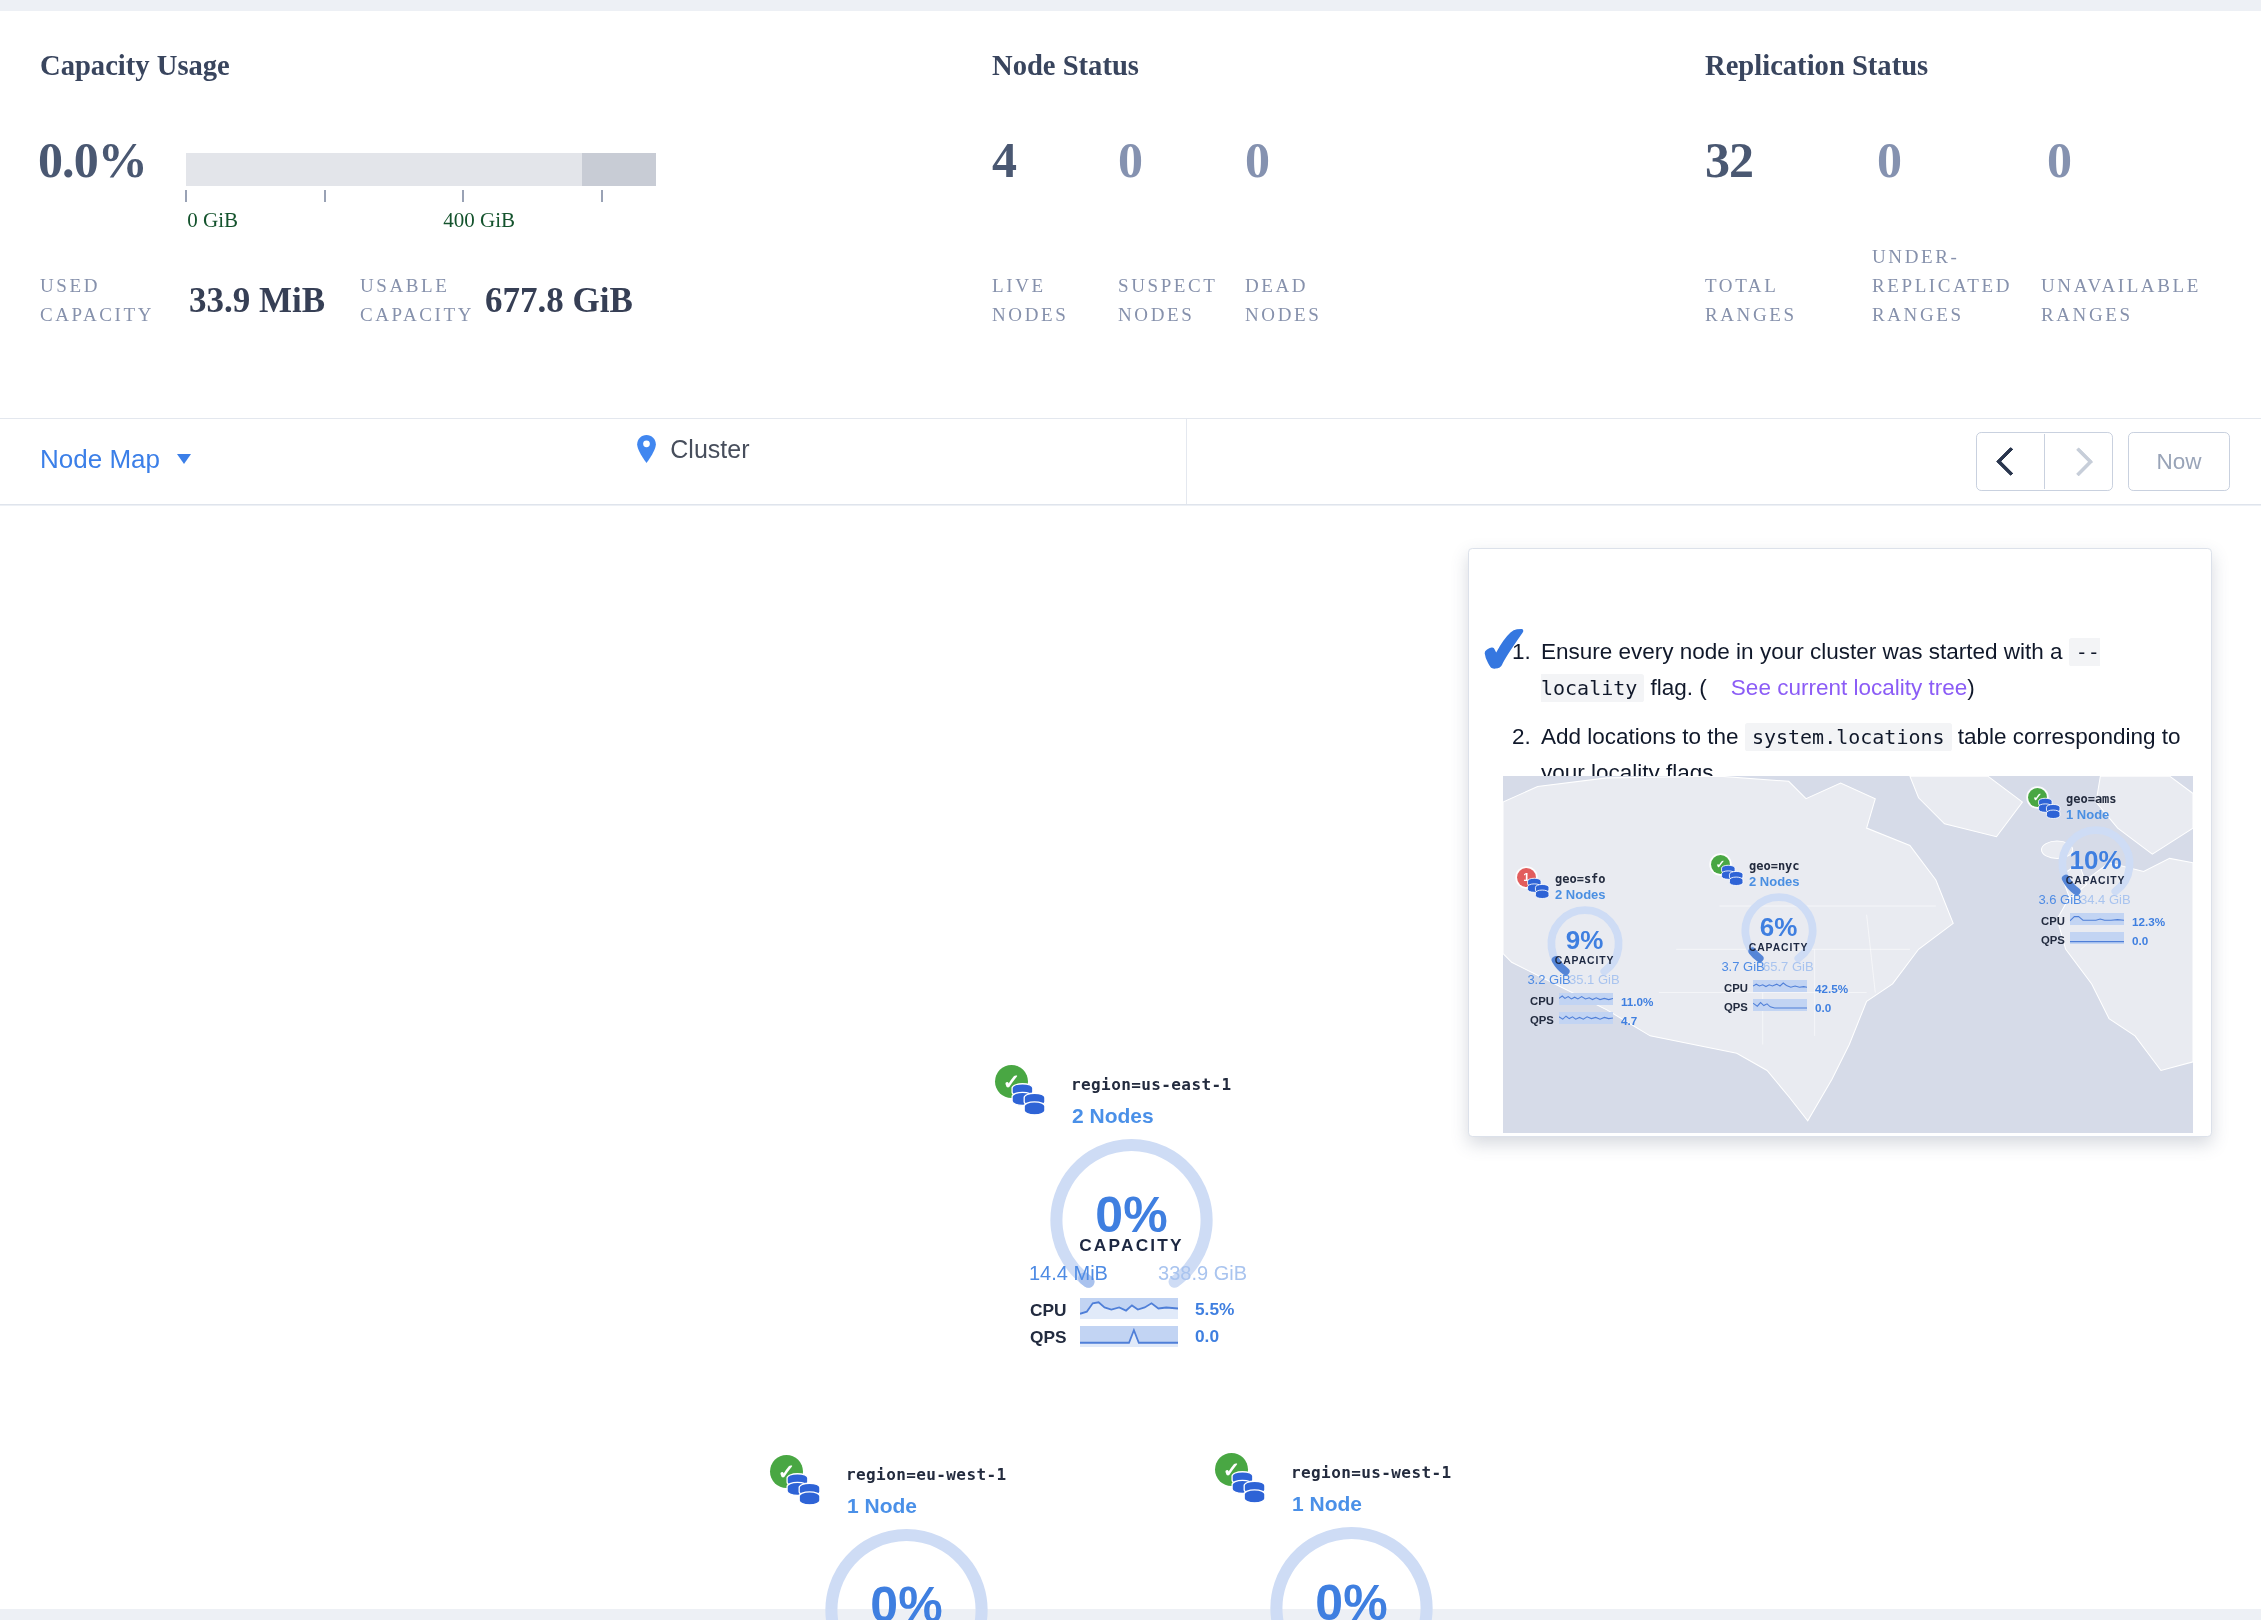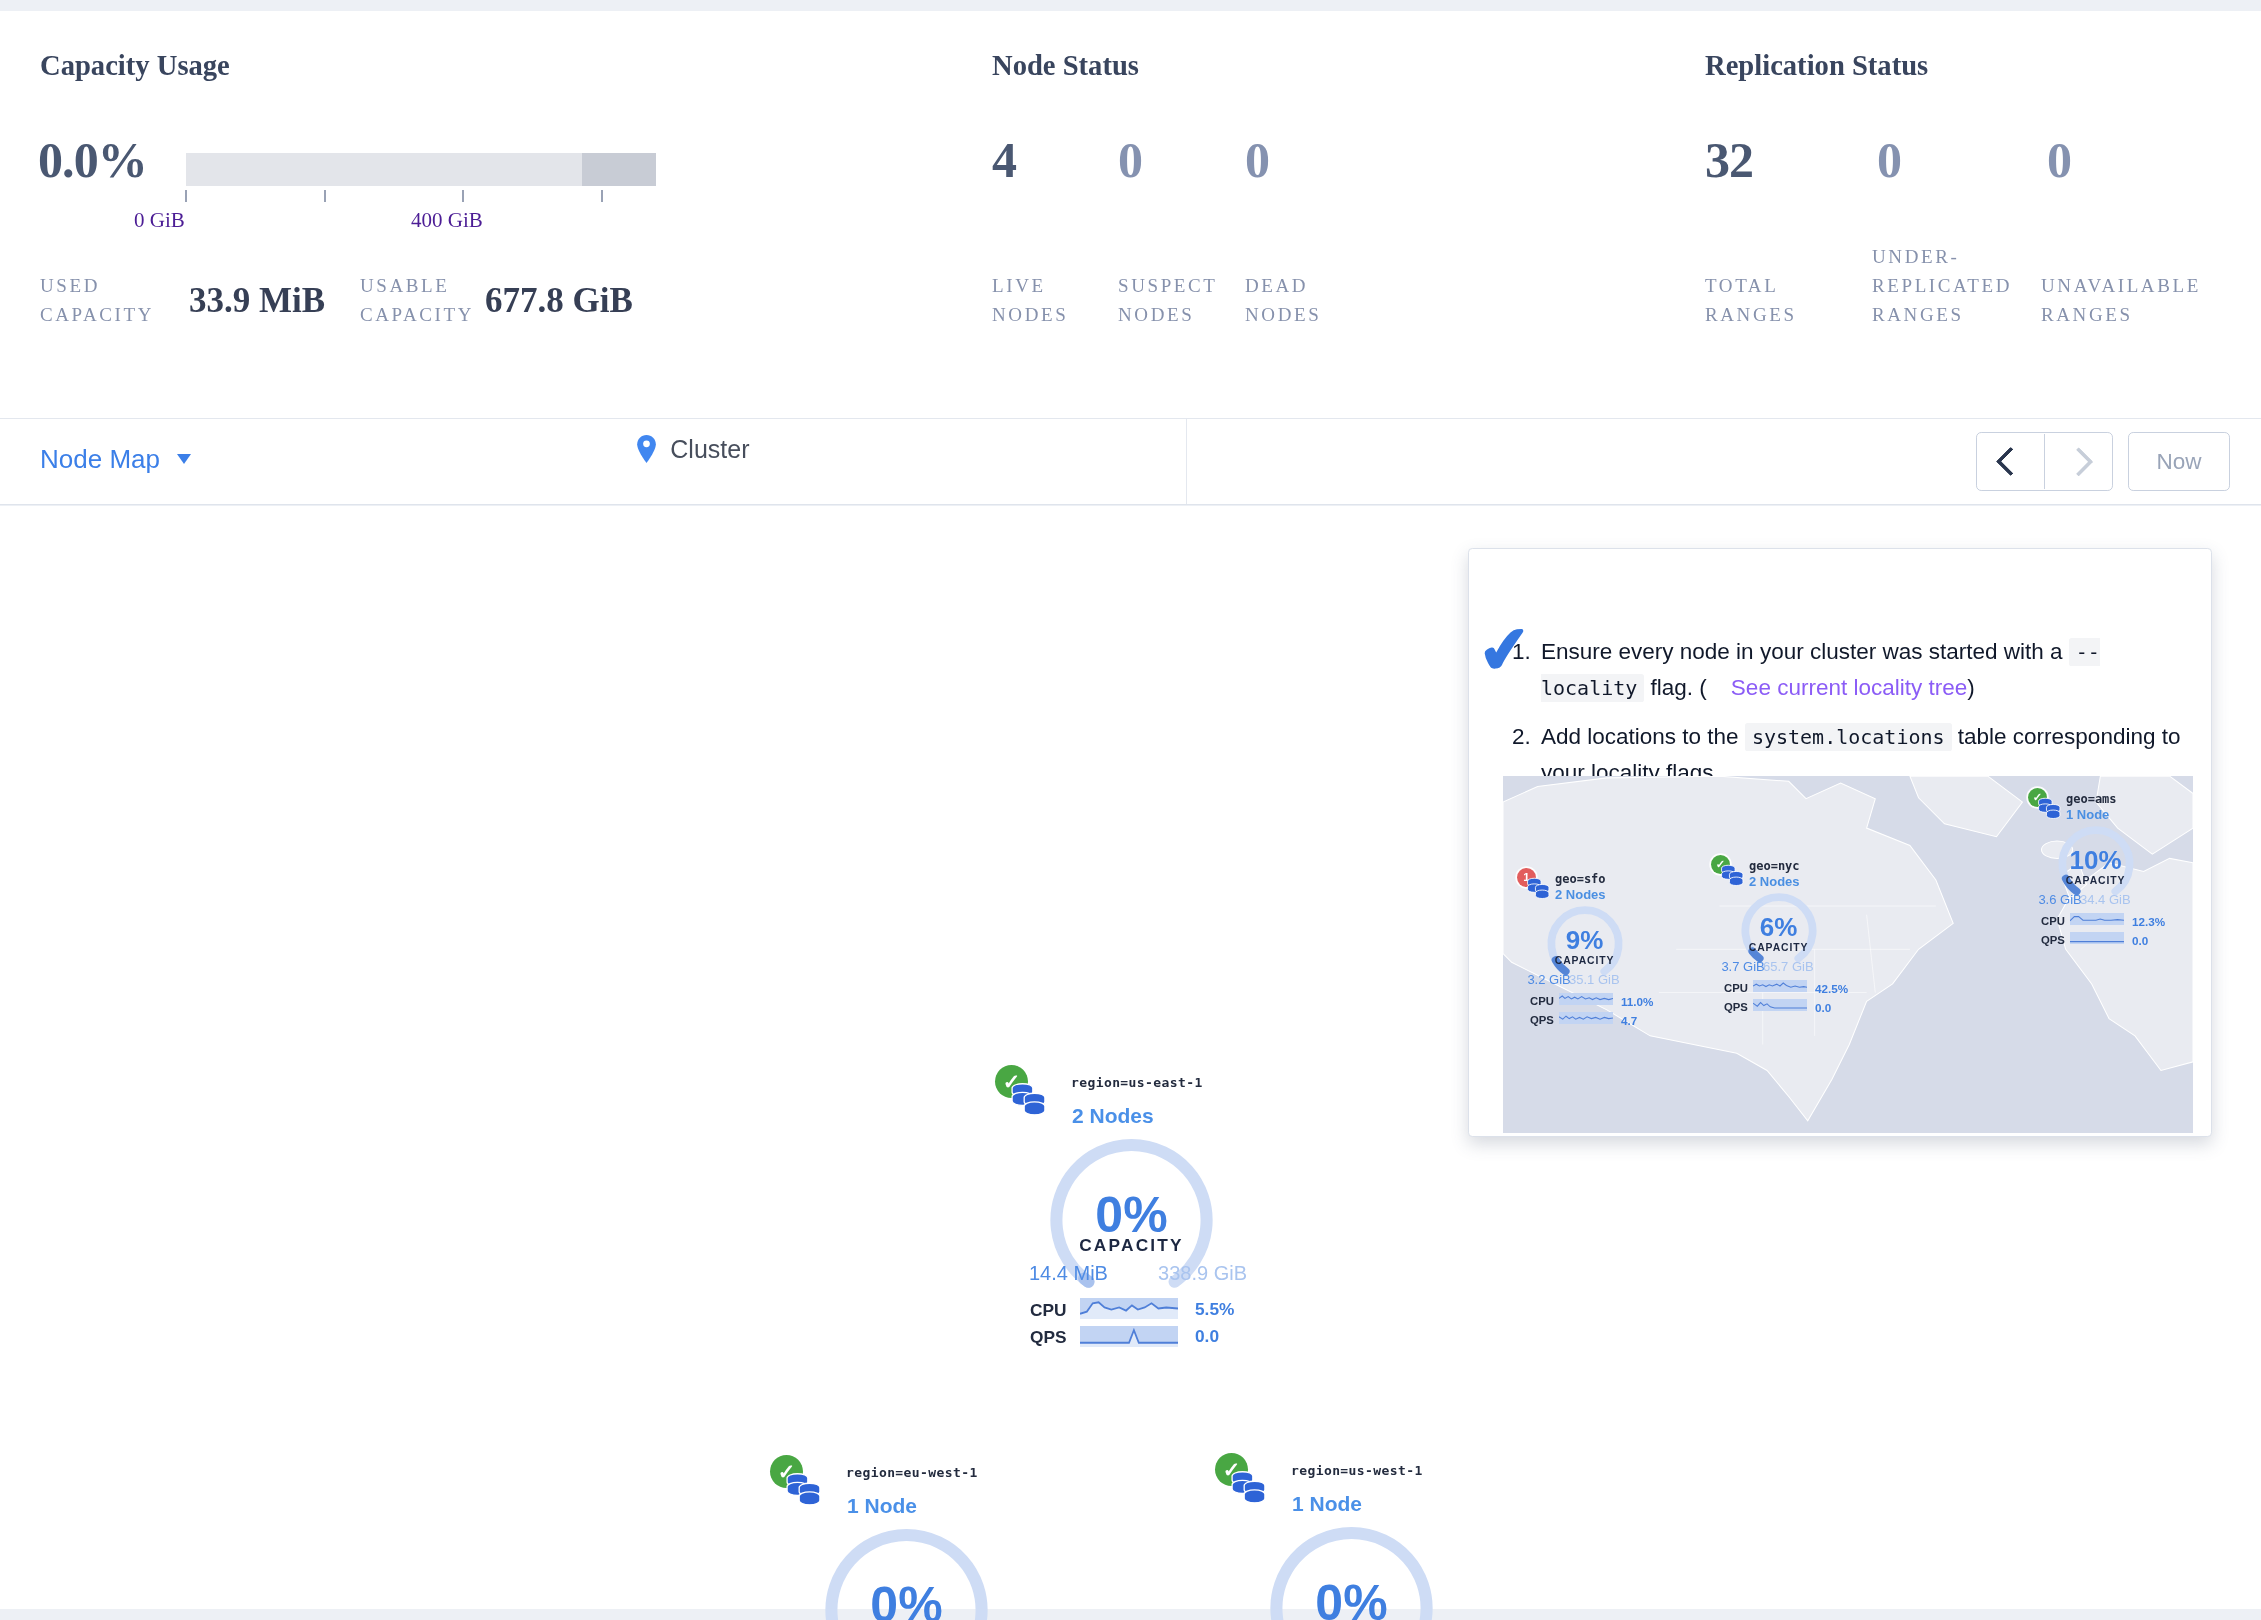--- a/index.html
+++ b/index.html
@@ -12,39 +12,39 @@
   .main-area{left:0;right:0;top:506px;height:1103px;background:#fff;}
   
   .panel-title{font-size:28.6px;font-weight:bold;color:#39455e;}
   .big-val{font-size:50px;font-weight:bold;color:#4a5872;letter-spacing:-0.9px;}
   .big-val.dim{color:#8592b0;}
   .micro{font-size:19px;letter-spacing:2.6px;color:#8691ac;}
   .metric-val{font-size:35px;font-weight:bold;color:#363f55;}
   .cap-bar{background:#e3e5ea;}
   .cap-bar-dark{position:absolute;right:0;top:0;bottom:0;width:74px;background:#c8ccd5;}
   .tick{width:1.7px;height:12px;background:#99a2b5;}
-  .tick-label{width:104px;text-align:left;font-size:21px;color:#4c1d95;}
+  .tick-label{width:104px;text-align:right;font-size:21px;color:#14532d;}
   
   .nm-label{font-size:26px;color:#3b7fe8;}
   .nm-caret{width:0;height:0;border-left:7.8px solid transparent;border-right:7.8px solid transparent;border-top:10.4px solid #3b7fe8;}
   .tb-divider{width:0.9px;background:#e4e8ef;}
   .cluster-label{font-size:25px;color:#474e5c;}
   .time-box{width:731px;height:54px;border:1.7px solid #c9d1df;border-radius:5.2px;background:#fff;box-sizing:border-box;}
   .time-badge{display:inline-block;height:33px;line-height:33px;padding:0 9.5px;background:#dde3ee;border-radius:3.5px;font-size:18px;font-weight:bold;color:#2f3a52;}
   .time-label{font-size:22.5px;font-weight:bold;color:#212a3d;}
   .chev{display:inline-block;width:12px;height:12px;border-left:2.6px solid #3e4960;border-bottom:2.6px solid #3e4960;transform:rotate(-45deg);}
   .btn-box{height:59px;border:1.7px solid #c9d1df;border-radius:5.2px;background:#fff;box-sizing:border-box;}
   .arrow-cell{width:68px;height:55px;display:inline-flex;align-items:center;justify-content:center;}
   .chev-big{width:17.3px;height:17.3px;border-left:4.3px solid #2a364e;border-bottom:4.3px solid #2a364e;transform:rotate(45deg);border-radius:1.7px;}
   .chev-big.disabled{border-color:#c7ced9;transform:rotate(225deg);}
   .now-label{font-size:22.5px;color:#99a4b8;}
   
   .bigcard{width:294px;height:290px;}
   .status-badge{width:33px;height:33px;border-radius:50%;background:#49a743;color:#fff;text-align:center;line-height:33px;font-size:21px;font-weight:bold;box-shadow:0 0 0 2.6px #fff;}
-  .bc-title{font-family:"DejaVu Sans Mono","Liberation Mono",monospace;font-size:13px;font-weight:bold;color:#232b3e;letter-spacing:0.4px;white-space:nowrap;}
+  .bc-title{font-family:"DejaVu Sans Mono","Liberation Mono",monospace;font-size:16px;font-weight:bold;color:#232b3e;letter-spacing:0.4px;white-space:nowrap;}
   .bc-sub{font-size:21px;font-weight:bold;color:#4a90e8;}
   .bc-pct{width:173px;text-align:center;font-size:50px;font-weight:bold;color:#3f7fe0;}
   .bc-capword{width:173px;text-align:center;font-size:17.3px;font-weight:bold;letter-spacing:2.2px;color:#1c2741;}
   .bc-val-l{font-size:20px;color:#4e8be4;}
   .bc-val-r{width:130px;text-align:right;font-size:20px;color:#a9c4ef;}
   .bc-metric{font-size:17.3px;font-weight:bold;color:#222b3f;}
   .bc-mval{font-size:17.3px;font-weight:bold;color:#3f7fe0;}
   .spark{background:#c2d4f3;display:block;}
   .spark polyline{fill:none;stroke:#4f7fd8;stroke-width:1.8;}
   .spark polygon{fill:rgba(255,255,255,0.5);}

